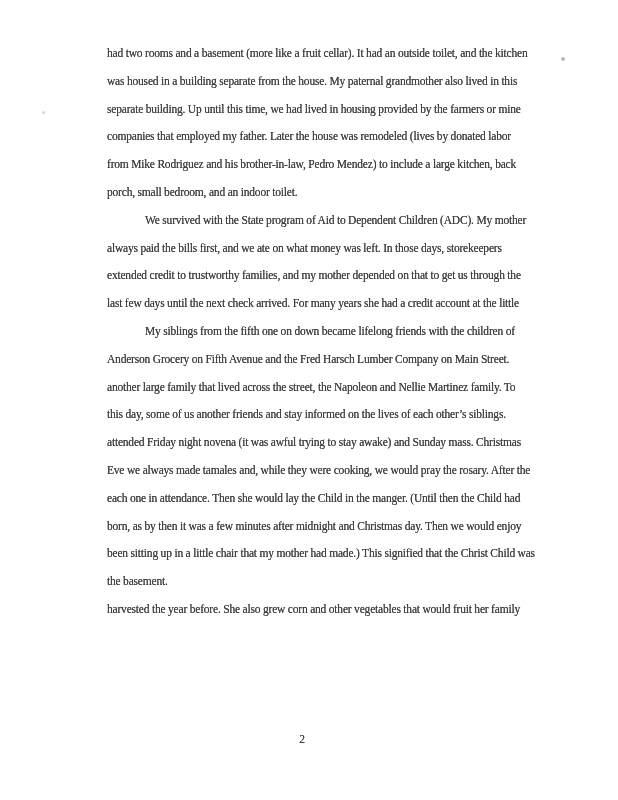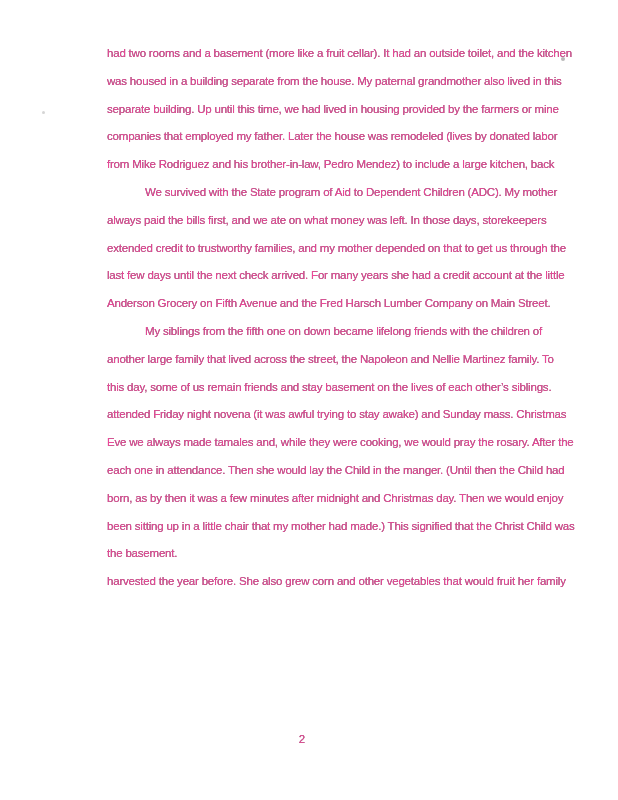--- a/index.html
+++ b/index.html
@@ -7,22 +7,22 @@
     margin: 0;
     padding: 0;
     background: #ffffff;
   }
   .page {
     position: relative;
     width: 618px;
     height: 800px;
     background: #ffffff;
     overflow: hidden;
-    font-family: Liberation Sans, sans-serif;
-    color: #ec4899;
+    font-family: Liberation Serif, serif;
+    color: #404040;
   }
   .text-block {
     position: absolute;
     left: 107px;
     top: 40px;
     width: 480px;
   }
   .line {
     height: 27.8px;
     line-height: 27.8px;
@@ -56,28 +56,29 @@
 </head>
 <body>
 
 <div class="page">
   <div class="text-block">
       <div class="line">had two rooms and a basement (more like a fruit cellar). It had an outside toilet, and the kitchen</div>
       <div class="line">was housed in a building separate from the house. My paternal grandmother also lived in this</div>
       <div class="line">separate building. Up until this time, we had lived in housing provided by the farmers or mine</div>
       <div class="line">companies that employed my father. Later the house was remodeled (lives by donated labor</div>
       <div class="line">from Mike Rodriguez and his brother-in-law, Pedro Mendez) to include a large kitchen, back</div>
+      <div class="line">porch, small bedroom, and an indoor toilet.</div>
       <div class="line indent">We survived with the State program of Aid to Dependent Children (ADC). My mother</div>
       <div class="line">always paid the bills first, and we ate on what money was left. In those days, storekeepers</div>
       <div class="line">extended credit to trustworthy families, and my mother depended on that to get us through the</div>
       <div class="line">last few days until the next check arrived. For many years she had a credit account at the little</div>
+      <div class="line indent">My siblings from the fifth one on down became lifelong friends with the children of</div>
       <div class="line">Anderson Grocery on Fifth Avenue and the Fred Harsch Lumber Company on Main Street.</div>
-      <div class="line indent">My siblings from the fifth one on down became lifelong friends with the children of</div>
       <div class="line">another large family that lived across the street, the Napoleon and Nellie Martinez family. To</div>
-      <div class="line">this day, some of us remain friends and stay basement on the lives of each other’s siblings.</div>
+      <div class="line">this day, some of us another friends and stay informed on the lives of each other’s siblings.</div>
       <div class="line">attended Friday night novena (it was awful trying to stay awake) and Sunday mass. Christmas</div>
       <div class="line">Eve we always made tamales and, while they were cooking, we would pray the rosary. After the</div>
       <div class="line">each one in attendance. Then she would lay the Child in the manger. (Until then the Child had</div>
       <div class="line">born, as by then it was a few minutes after midnight and Christmas day. Then we would enjoy</div>
       <div class="line">been sitting up in a little chair that my mother had made.) This signified that the Christ Child was</div>
       <div class="line">the basement.</div>
       <div class="line">harvested the year before. She also grew corn and other vegetables that would fruit her family</div>
     </div>
 
   <div class="page-number">2</div>

